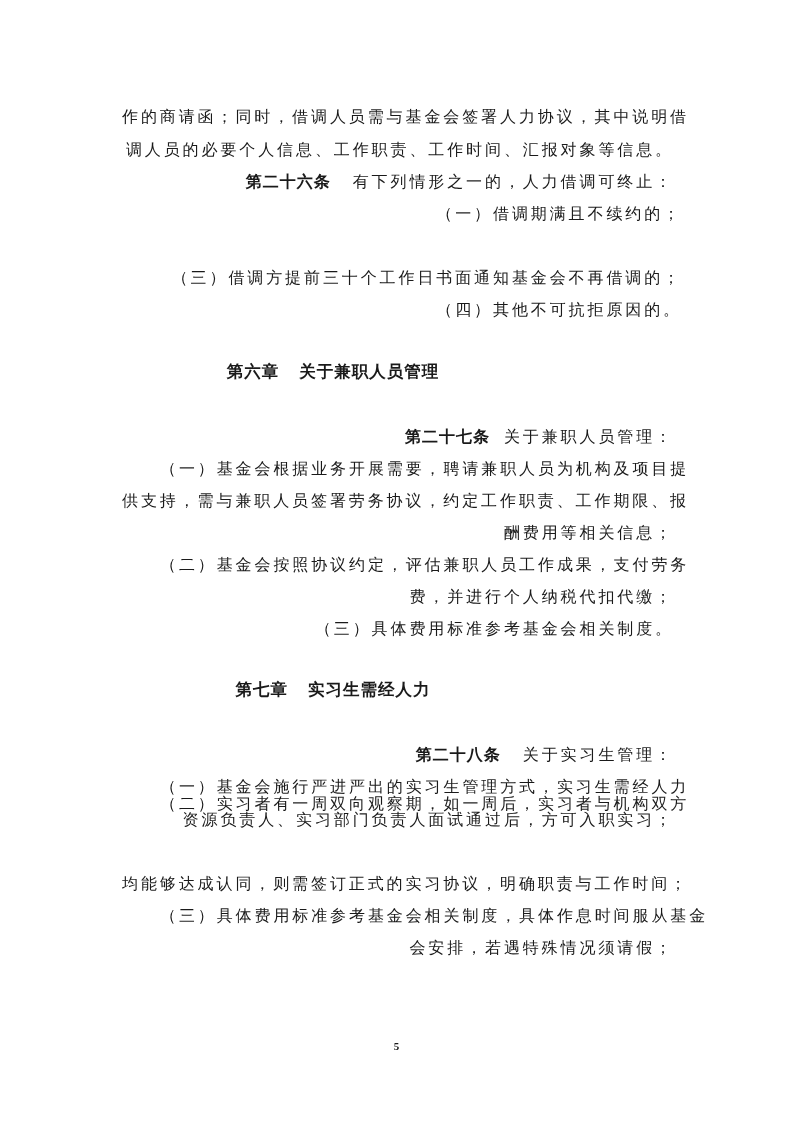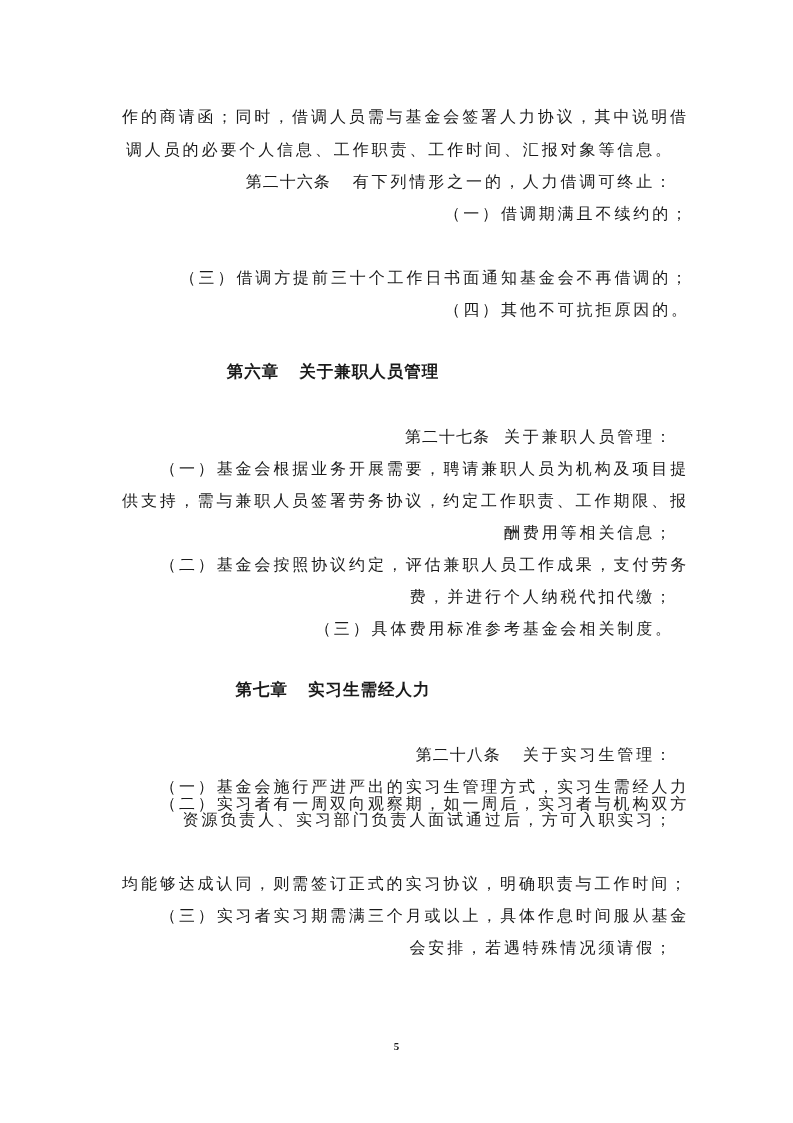--- a/index.html
+++ b/index.html
@@ -31,25 +31,25 @@
       letter-spacing: 2.9px;
       white-space: nowrap;
       overflow: visible;
       text-align: right;
     }
     .line.indent {
       left: 160px;
       width: 514px;
     }
     .line.item {
-      left: 176px;
+      left: 168px;
       width: 514px;
     }
     .bold {
-      font-weight: normal;
+      font-weight: bold;
       font-family: "DejaVu Sans", "Liberation Sans", sans-serif;
       letter-spacing: 1px;
       margin-top: 12px;
     }
     .gap {
       display: inline-block;
       width: 14px;
     }
     .gap-wide {
       display: inline-block;
@@ -115,18 +115,18 @@
     <span>第七章</span><span class="chgap"></span><span>实习生需经人力</span>
   </div>
 
   <div class="line indent" style="top:739px;">
     <span class="bold">第二十八条</span><span class="gap-wide"></span><span>关于实习生管理：</span>
   </div>
   <div class="line indent" style="top:771px;">（一）基金会施行严进严出的实习生管理方式，实习生需经人力</div>
   <div class="line" style="top:804px;">资源负责人、实习部门负责人面试通过后，方可入职实习；</div>
   <div class="line indent" style="top:788px;">（二）实习者有一周双向观察期，如一周后，实习者与机构双方</div>
   <div class="line" style="top:868px;">均能够达成认同，则需签订正式的实习协议，明确职责与工作时间；</div>
-  <div class="line indent" style="top:900px;">（三）实习者实习期需满三个月或以上，具体作息时间服从基金</div>
+  <div class="line indent" style="top:900px;">（三）具体费用标准参考基金会相关制度，具体作息时间服从基金</div>
   <div class="line" style="top:932px;">会安排，若遇特殊情况须请假；</div>
 
   <div class="page-number">5</div>
 
 </div>
 
 </body></html>

